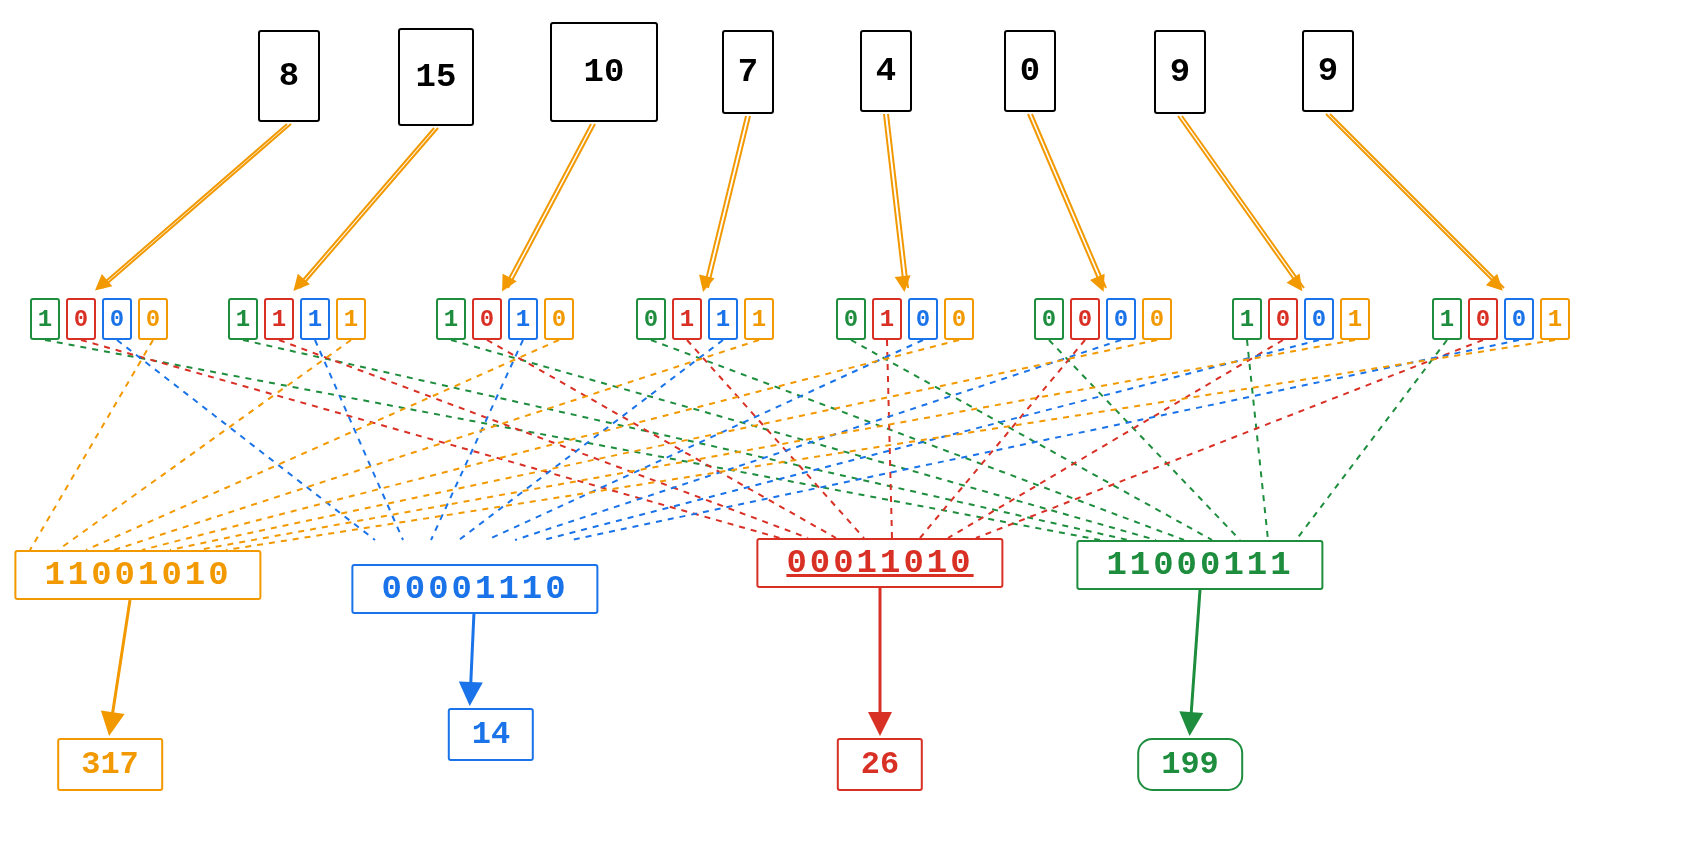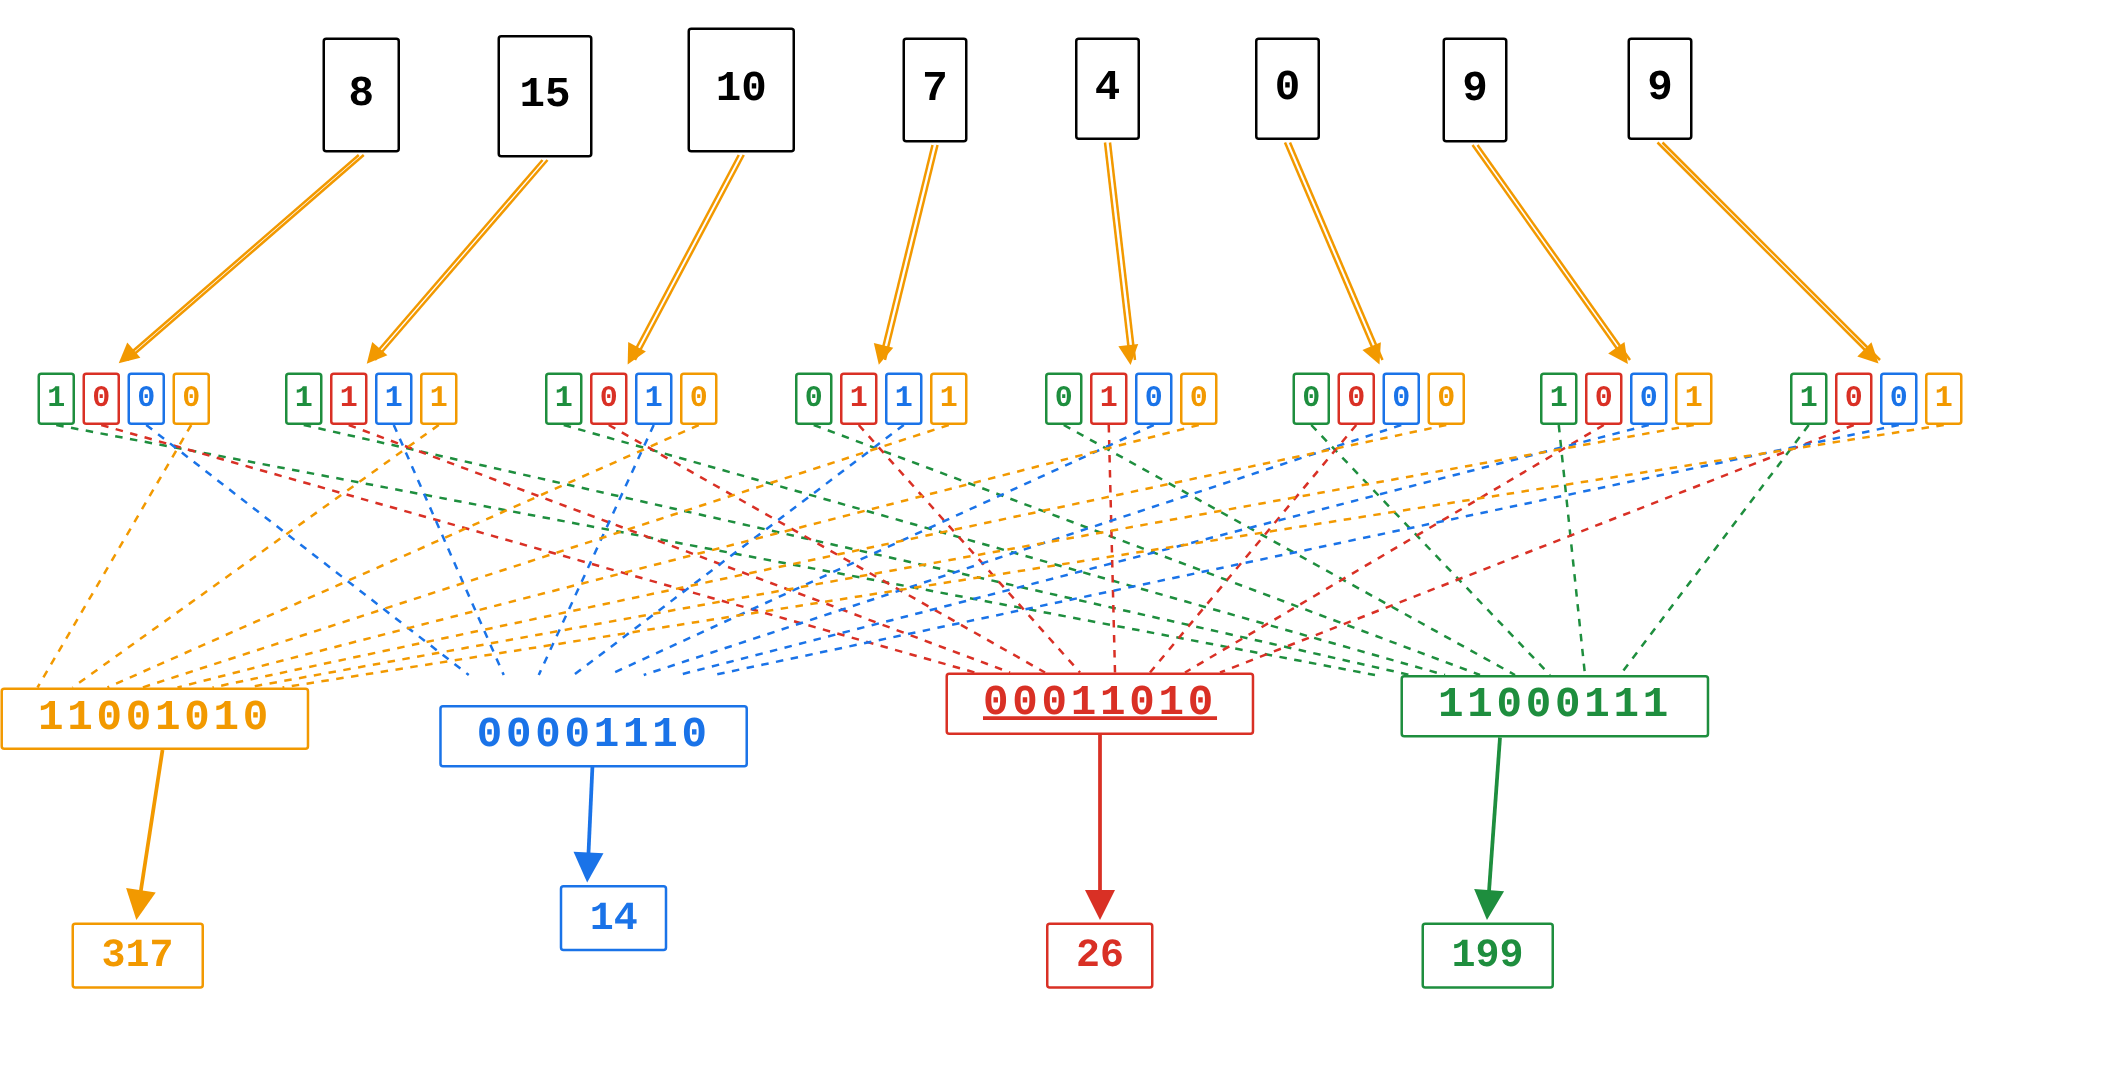--- a/index.html
+++ b/index.html
@@ -143,21 +143,21 @@
     <line x1="1200" y1="590" x2="1190" y2="730" stroke="#1e8e3e" stroke-width="3" marker-end="url(#arrow-green)"></line>
   </svg>
 
 <div id="diagram-root">
     <div class="input-box" style="left: 258px; top: 30px; width: 62px; height: 92px;">
       <span>8</span>
     </div>
     <div class="input-box" style="left: 398px; top: 28px; width: 76px; height: 98px;">
       <span>15</span>
     </div>
-    <div class="input-box" style="left: 550px; top: 22px; width: 86px; height: 100px;">
+    <div class="input-box" style="left: 550px; top: 22px; width: 108px; height: 100px;">
       <span>10</span>
     </div>
     <div class="input-box" style="left: 722px; top: 30px; width: 52px; height: 84px;">
       <span>7</span>
     </div>
     <div class="input-box" style="left: 860px; top: 30px; width: 52px; height: 82px;">
       <span>4</span>
     </div>
     <div class="input-box" style="left: 1004px; top: 30px; width: 52px; height: 82px;">
       <span>0</span>
@@ -257,37 +257,37 @@
     </div>
     <div class="bit-box c-red" style="left: 1468px; top: 298px;">
       <span>0</span>
     </div>
     <div class="bit-box c-blue" style="left: 1504px; top: 298px;">
       <span>0</span>
     </div>
     <div class="bit-box c-orange" style="left: 1540px; top: 298px;">
       <span>1</span>
     </div>
-    <div class="byte-box c-orange" style="left: 124px; top: 550px; transform: translateX(-50%); align-items: center;">
+    <div class="byte-box c-orange" style="left: 138px; top: 550px; transform: translateX(-50%); align-items: center;">
       <span>11001010</span>
     </div>
     <div class="dec-box c-orange" style="left: 110px; top: 738px; transform: translateX(-50%);">
       <span>317</span>
     </div>
     <div class="byte-box c-blue" style="left: 475px; top: 540px; transform: translateX(-50%); margin-top: 24px;">
       <span>00001110</span>
     </div>
     <div class="dec-box c-blue" style="left: 491px; top: 708px; transform: translateX(-50%);">
       <span>14</span>
     </div>
     <div class="byte-box c-red" style="left: 880px; top: 538px; transform: translateX(-50%); text-decoration: underline;">
       <span>00011010</span>
     </div>
     <div class="dec-box c-red" style="left: 880px; top: 738px; transform: translateX(-50%);">
       <span>26</span>
     </div>
-    <div class="byte-box c-green" style="left: 1200px; top: 540px; transform: translateX(-50%); margin-left: 44px;">
+    <div class="byte-box c-green" style="left: 1200px; top: 540px; transform: translateX(-50%);">
       <span>11000111</span>
     </div>
-    <div class="dec-box c-green" style="left: 1190px; top: 738px; transform: translateX(-50%);">
+    <div class="dec-box c-green" style="left: 1190px; top: 738px; transform: translateX(-50%); border-radius: 15px;">
       <span>199</span>
     </div>
   </div>
 
 </body></html>

